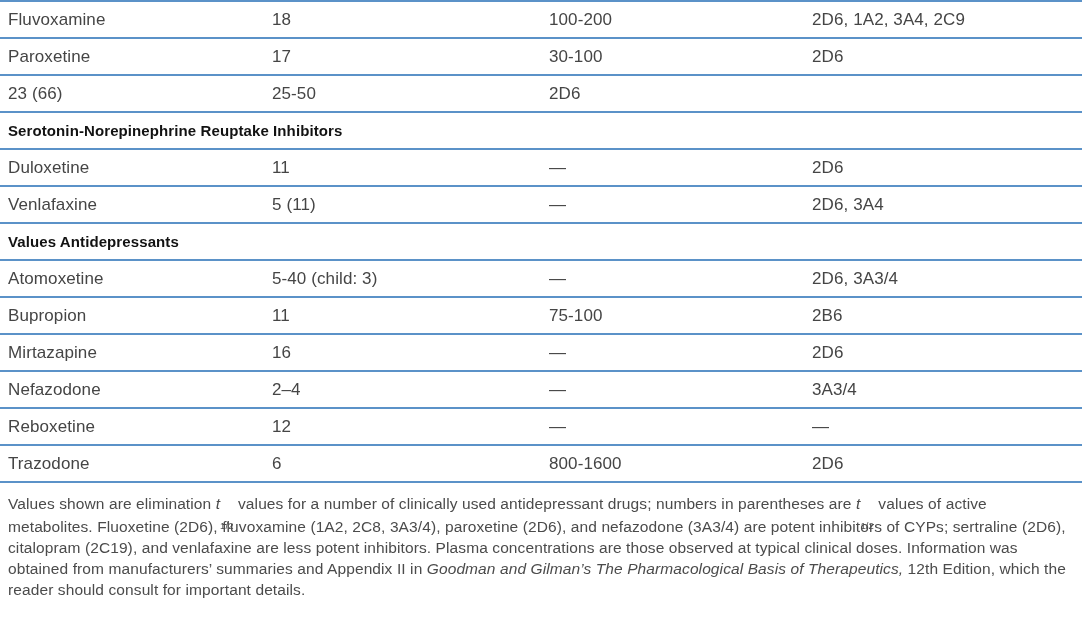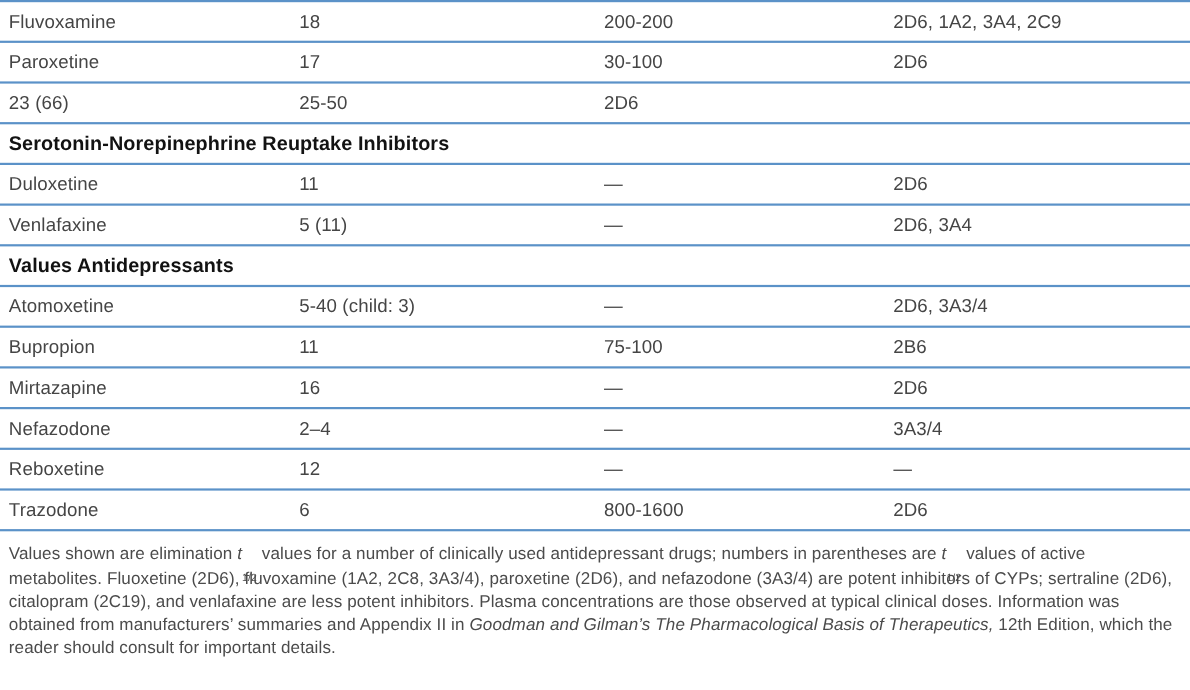--- a/index.html
+++ b/index.html
@@ -29,21 +29,21 @@
     font-size:17px;
     letter-spacing:.1px;
   }
   .cell{
     white-space:nowrap;
     overflow:hidden;
   }
   .row.section{
     font-weight:bold;
     color:var(--section-text);
-    font-size:18px;
+    font-size:15px;
   }
   .row.section .section-title{
     grid-column:1 / -1;
   }
   .it{}
   .footnote{
     margin:0;
     padding:10px 10px 0 8px;
     font-size:15.5px;
     line-height:21px;
@@ -59,21 +59,21 @@
   }
 </style>
 </head>
 <body>
 
 <div class="table">
 
   <div class="row">
     <div class="cell">Fluvoxamine</div>
     <div class="cell"><span>18</span><span class="it"></span></div>
-    <div class="cell">200-200</div>
+    <div class="cell">100-200</div>
     <div class="cell">2D6, 1A2, 3A4, 2C9</div>
   </div>
 
   <div class="row">
     <div class="cell">Paroxetine</div>
     <div class="cell"><span>17</span><span class="it"></span></div>
     <div class="cell">30-100</div>
     <div class="cell">2D6</div>
   </div>
 

